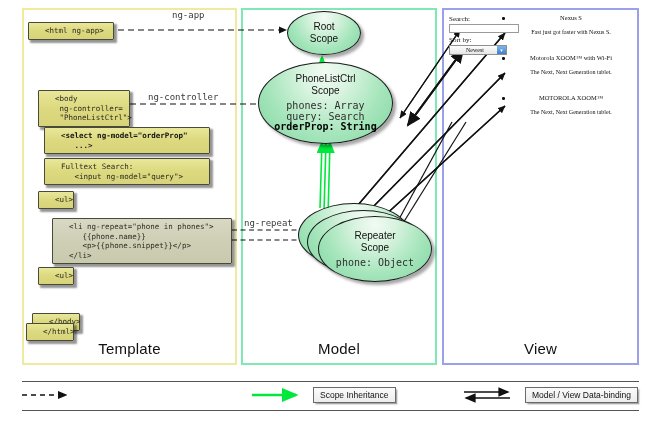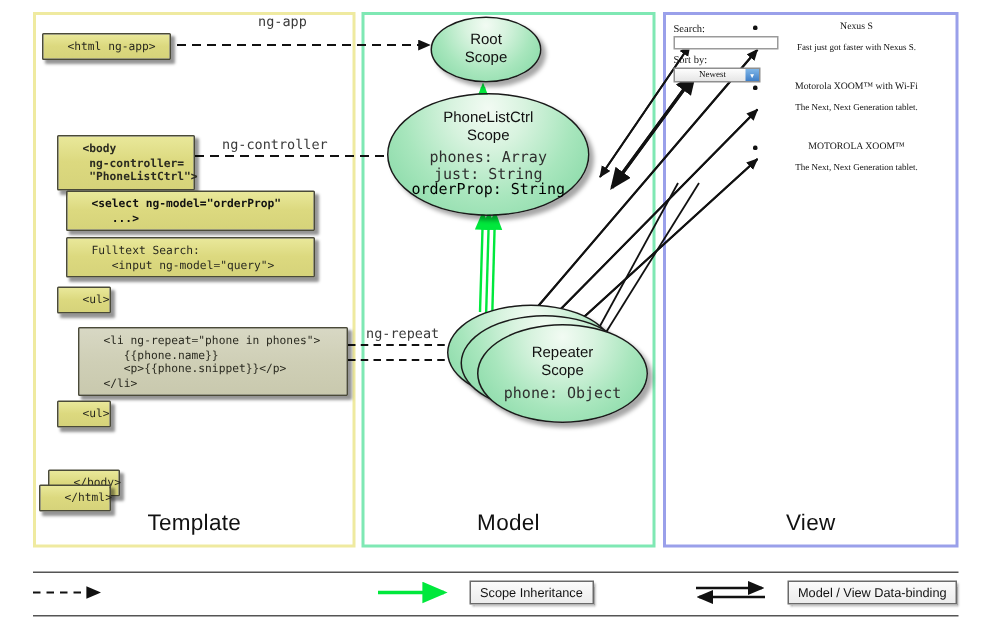--- a/index.html
+++ b/index.html
@@ -175,21 +175,21 @@
       <path d="M466,122 L400,228" stroke="#111" stroke-width="1.2" fill="none"></path>
       <path d="M452,122 L392,232" stroke="#111" stroke-width="1.2" fill="none"></path>
     </g>
   </svg>
 
   <div class="edge-label" style="left:172px;top:10px;">ng-app</div>
   <div class="edge-label" style="left:148px;top:92px;">ng-controller</div>
   <div class="edge-label" style="left:244px;top:218px;">ng-repeat</div>
 
   <div class="codebox" style="left:28px;top:22px;width:86px;">&lt;html ng-app&gt;</div>
-  <div class="codebox" style="left:38px;top:90px;width:92px;font-weight:bold;">&lt;body
+  <div class="codebox" style="left:38px;top:90px;width:92px;">&lt;body
  ng-controller=
  "PhoneListCtrl"&gt;</div>
   <div class="codebox bold" style="left:44px;top:127px;width:166px;">&lt;select ng-model="orderProp"
    ...&gt;</div>
   <div class="codebox" style="left:44px;top:158px;width:166px;">Fulltext Search:
    &lt;input ng-model="query"&gt;</div>
   <div class="codebox" style="left:38px;top:191px;width:36px;">&lt;ul&gt;</div>
   <div class="codebox grey" style="left:52px;top:218px;width:180px;">&lt;li ng-repeat="phone in phones"&gt;
    {{phone.name}}
    &lt;p&gt;{{phone.snippet}}&lt;/p&gt;
@@ -201,22 +201,22 @@
   <div class="scope" style="left:287px;top:11px;width:72px;height:42px;">
     <div class="scope-title" style="white-space:pre-line">Root
 Scope</div>
   </div>
 
   <div class="scope" style="left:258px;top:62px;width:133px;height:80px;">
     <div class="scope-title" style="white-space:pre-line">PhoneListCtrl
 Scope</div>
     <div class="scope-props">
       <div>phones: Array</div>
-      <div>just: String</div>
-      <div style="font-weight:normal;color:#000">orderProp: String</div>
+      <div>query: Search</div>
+      <div style="font-weight:bold;color:#000">orderProp: String</div>
     </div>
   </div>
 
   <div class="scope" style="left:298px;top:203px;width:110px;height:62px;z-index:1;"></div>
   <div class="scope" style="left:307px;top:210px;width:110px;height:62px;z-index:2;"></div>
   <div class="scope" style="left:318px;top:216px;width:112px;height:64px;z-index:3;">
     <div class="scope-title" style="white-space:pre-line">Repeater
 Scope</div>
     <div class="scope-props">phone: Object</div>
   </div>

